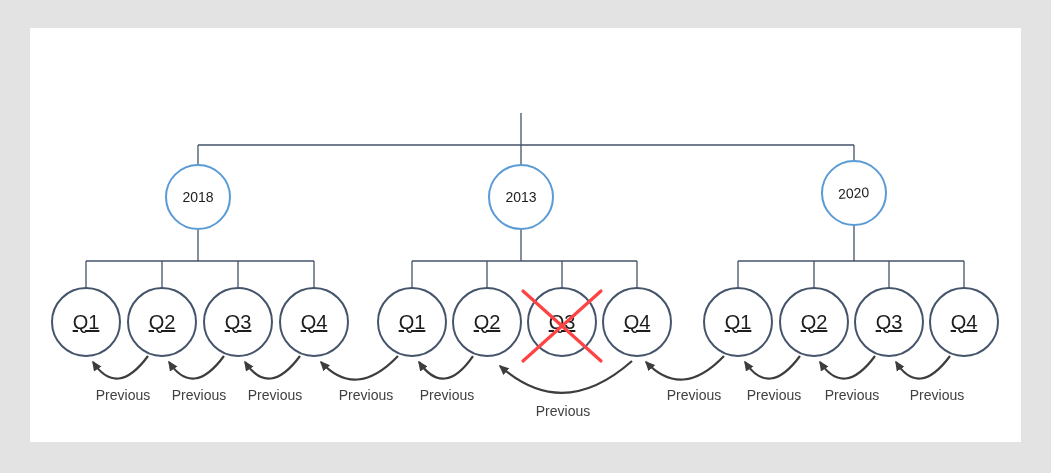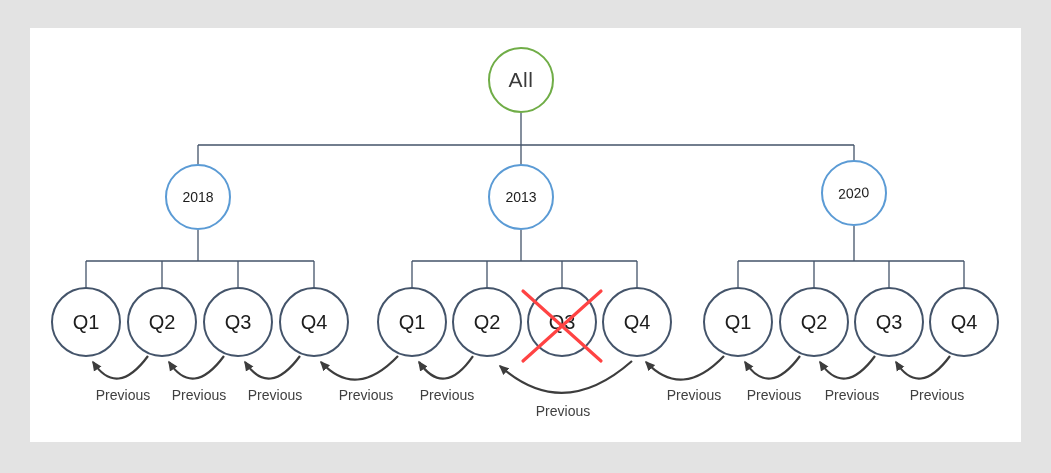--- a/index.html
+++ b/index.html
@@ -36,21 +36,21 @@
     font-size:21px;letter-spacing:.5px;color:#3a3a3a;
   }
   .node.year{
     width:66px;height:66px;
     border:2.2px solid #5B9BD5;
     font-size:14px;color:#1d1d1d;
   }
   .node.quarter{
     width:70px;height:70px;
     border:2.2px solid #44546A;
-    font-size:20px;color:#1d1d1d;
+    font-size:20px;color:#1d1d1d;text-decoration:underline;
   }
   .tilt{transform:rotate(-4deg);}
   .prev-label{
     position:absolute;
     transform:translateX(-50%);
     font-size:14px;
     color:#404040;
     white-space:nowrap;
   }
 </style>
@@ -82,23 +82,20 @@
       <path d="M398 356 Q356 400 321 362" marker-end="url(#arrowhead)"></path>
       <path d="M473 356 Q444 398 419 362" marker-end="url(#arrowhead)"></path>
       <path d="M632 361 Q563 422 500 366" marker-end="url(#arrowhead)"></path>
       <path d="M724 356 Q682 400 646 362" marker-end="url(#arrowhead)"></path>
       <path d="M800 356 Q769 398 745 362" marker-end="url(#arrowhead)"></path>
       <path d="M875 356 Q844 398 820 362" marker-end="url(#arrowhead)"></path>
       <path d="M950 356 Q919 398 896 362" marker-end="url(#arrowhead)"></path>
     </g>
   </svg>
 
-  <div class="node root" style="left:488px;top:47px">
-    <span>All</span>
-  </div>
 
   <div class="node year" style="left:165px;top:164px">
     <span>2018</span>
   </div>
   <div class="node year" style="left:488px;top:164px">
     <span>2013</span>
   </div>
   <div class="node year" style="left:821px;top:160px">
     <span class="tilt">2020</span>
   </div>

